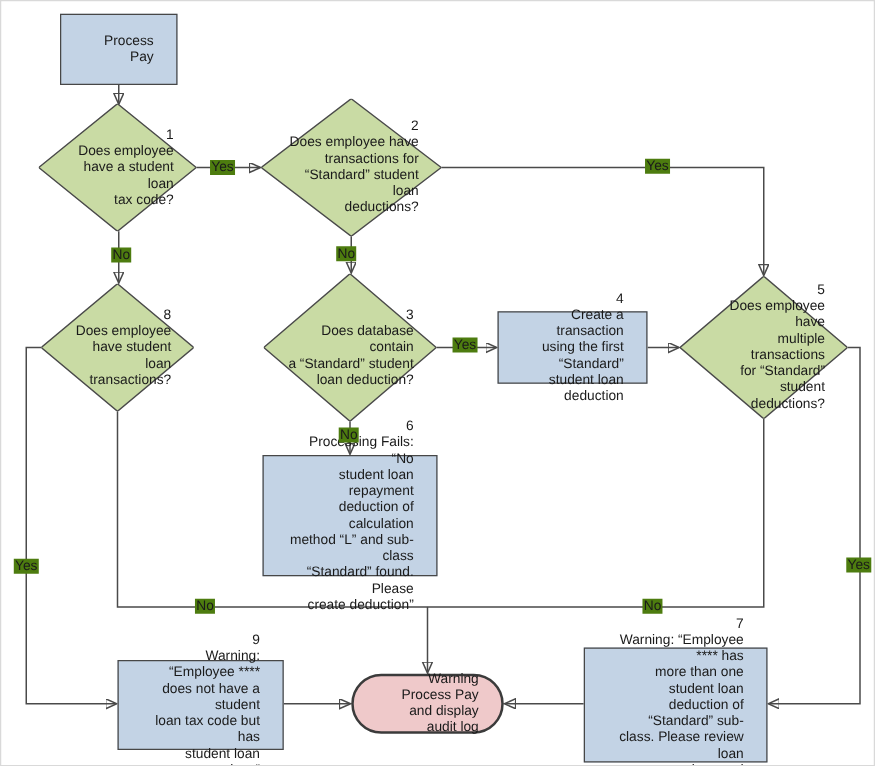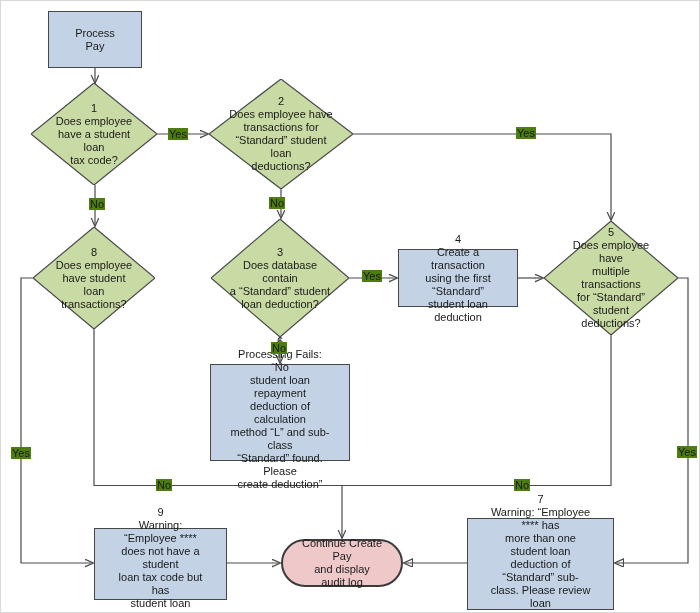--- a/index.html
+++ b/index.html
@@ -5,21 +5,21 @@
   html,body{margin:0;padding:0;background:#fff;}
   #canvas{
     position:relative;width:700px;height:613px;background:#ffffff;
     font-family:"Liberation Sans",sans-serif;color:#1a1a1a;overflow:hidden;
     box-sizing:border-box;border:1px solid #d9d9d9;
   }
   #wires{position:absolute;left:0;top:0;width:700px;height:613px;z-index:1;}
   #wires path{stroke:#4a4a4a;stroke-width:1.2;fill:none;}
   .node{position:absolute;z-index:2;box-sizing:border-box;display:flex;align-items:center;justify-content:center;}
   .node-text{
-    white-space:pre-line;text-align:center;font-size:11px;line-height:13px;
+    white-space:pre-line;text-align:right;font-size:11px;line-height:13px;
     width:100%;padding:1px 18px;
   }
   .proc{background:#c3d3e5;border:1.5px solid #474747;}
   .term{background:#efc9ca;border:2px solid #3b3b3b;border-radius:24px;}
   .diamond{background:transparent;}
   .diamond svg{position:absolute;inset:0;width:100%;height:100%;}
   .diamond polygon{fill:#c9dba4;stroke:#4a4a4a;stroke-width:1.2;vector-effect:non-scaling-stroke;}
   .diamond .node-text{position:relative;z-index:1;}
   .elabel{
     position:absolute;z-index:3;transform:translate(-50%,-50%);
@@ -146,21 +146,21 @@
 
   <div class="node proc" id="n-b9">
     <div class="node-text">9
 Warning: “Employee ****
 does not have a student
 loan tax code but has
 student loan transactions”</div>
   </div>
 
   <div class="node term" id="n-term">
-    <div class="node-text">Continue Create Pay
+    <div class="node-text">Warning Process Pay
 and display audit log</div>
   </div>
 
   <div class="node proc" id="n-b7">
     <div class="node-text">7
 Warning: “Employee **** has
 more than one student loan
 deduction of “Standard” sub-
 class.  Please review loan
 transactions and permanents”</div>

